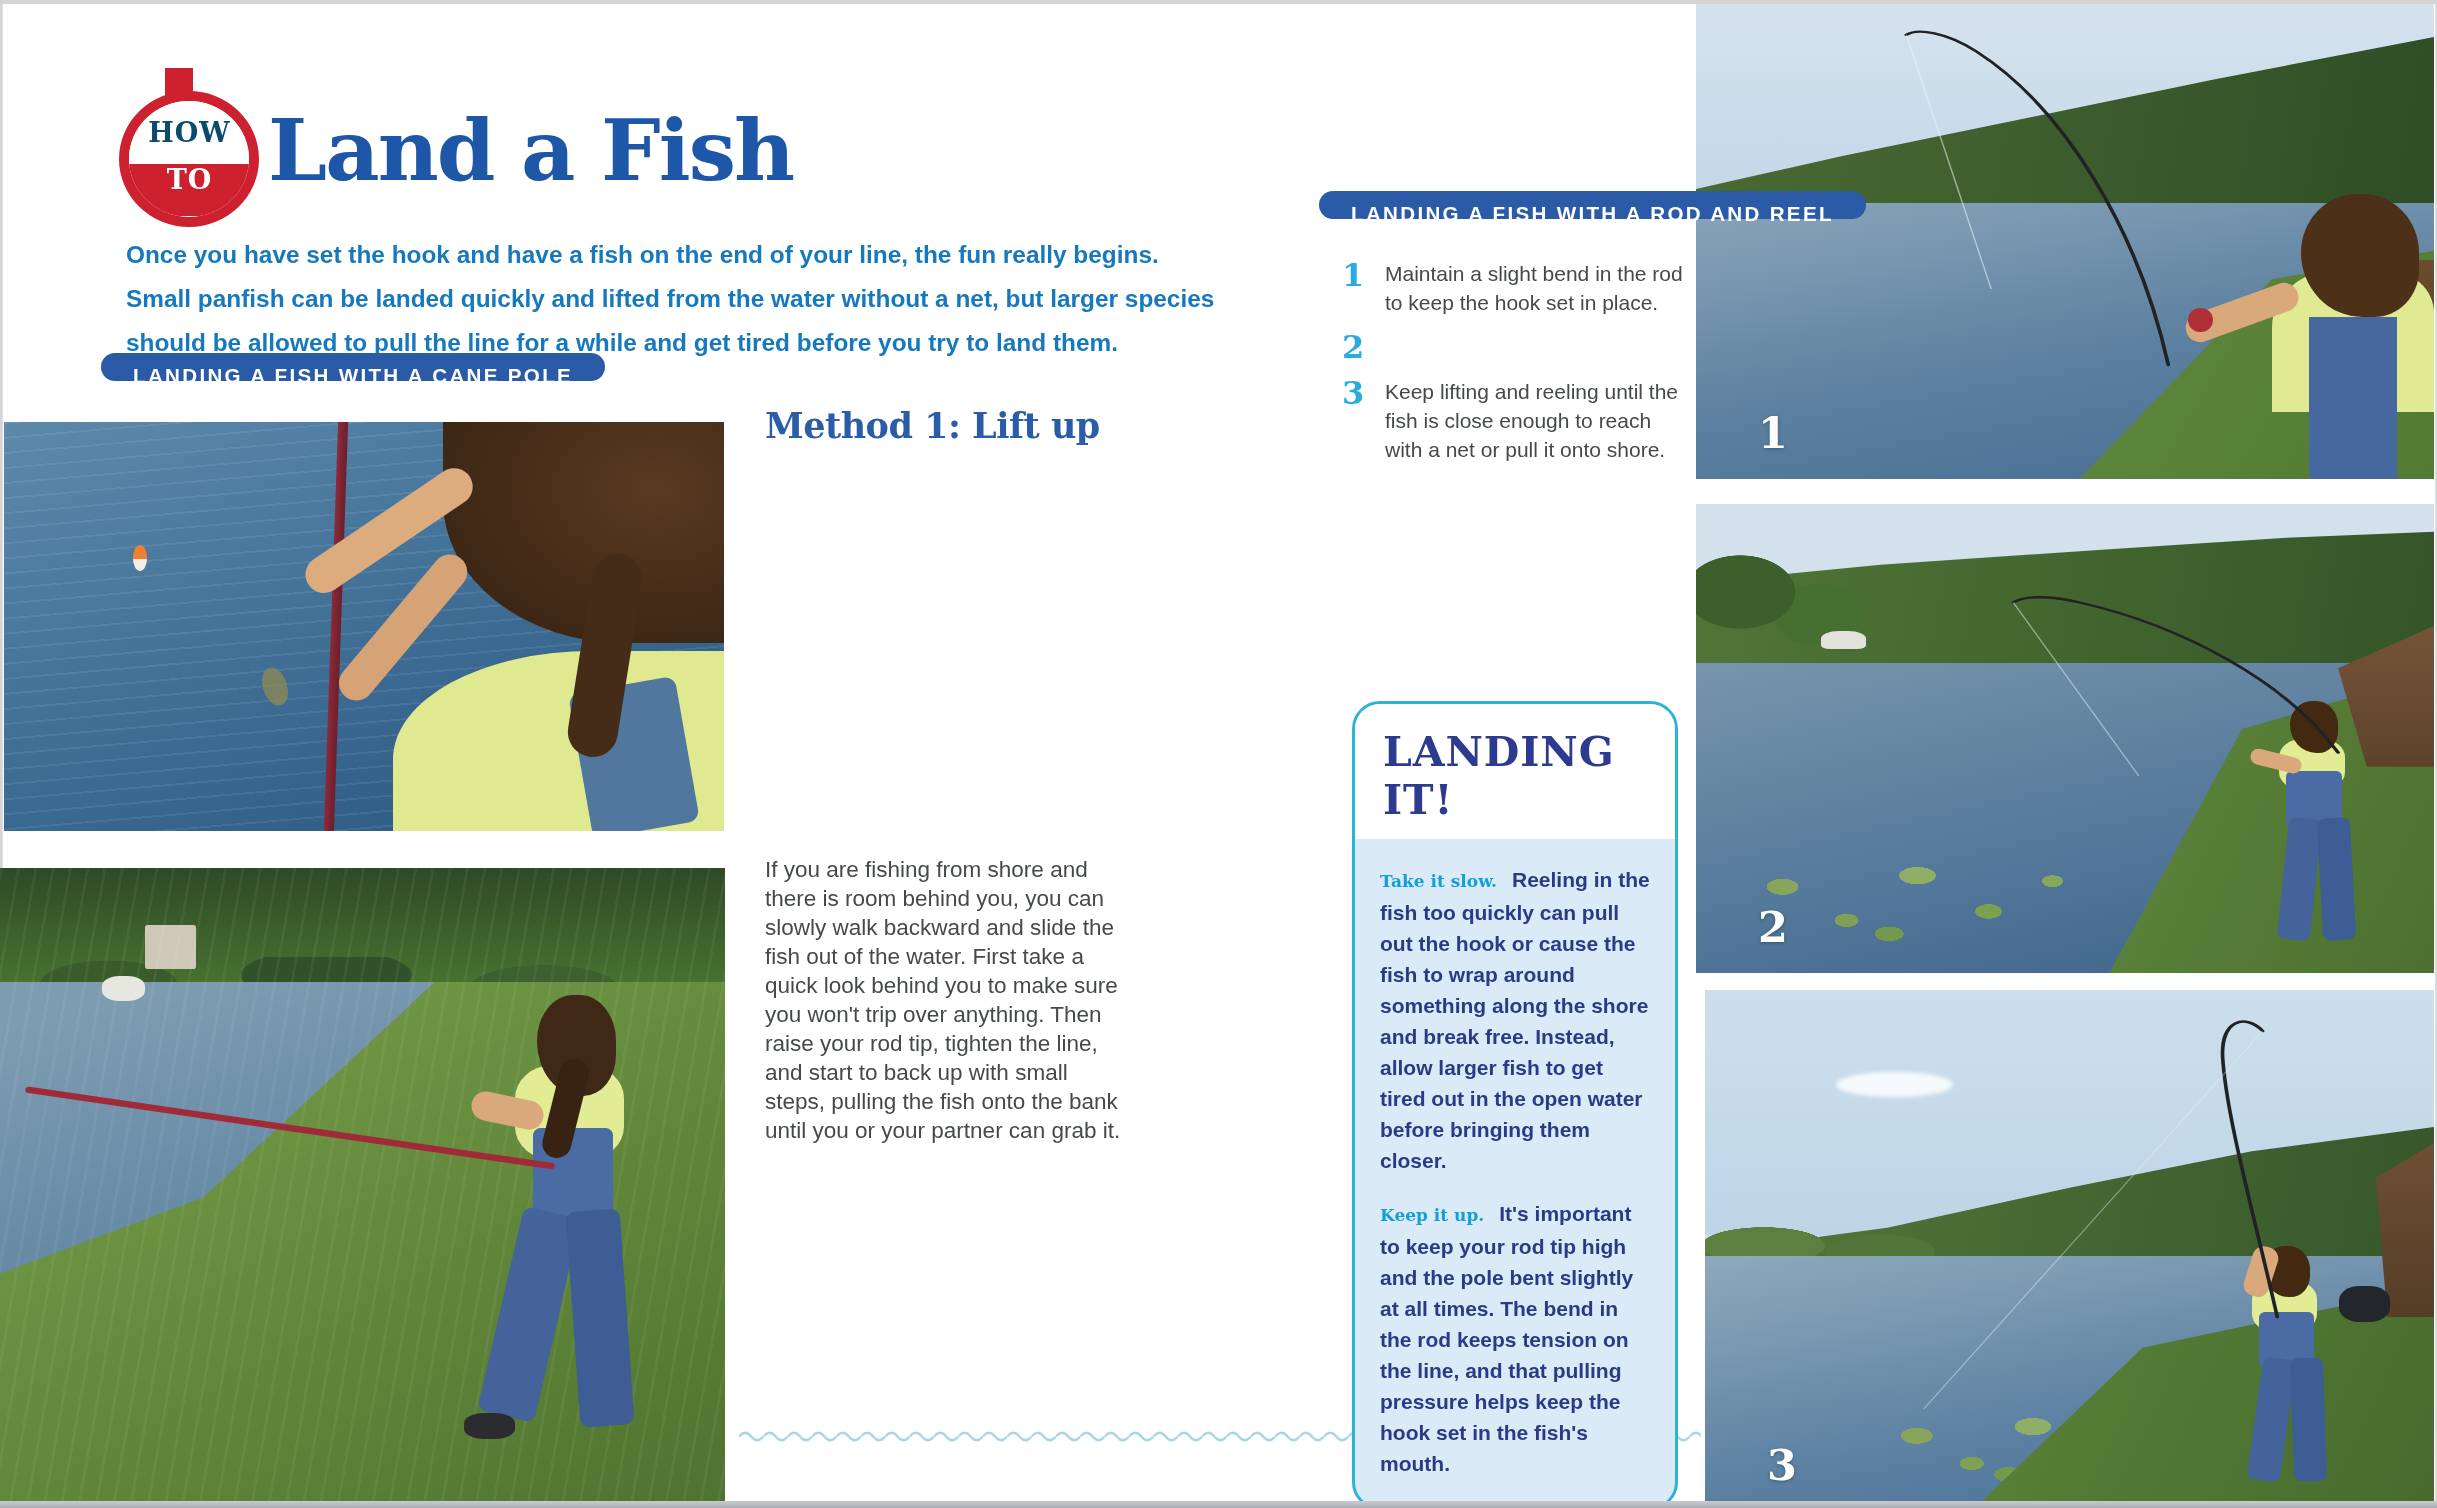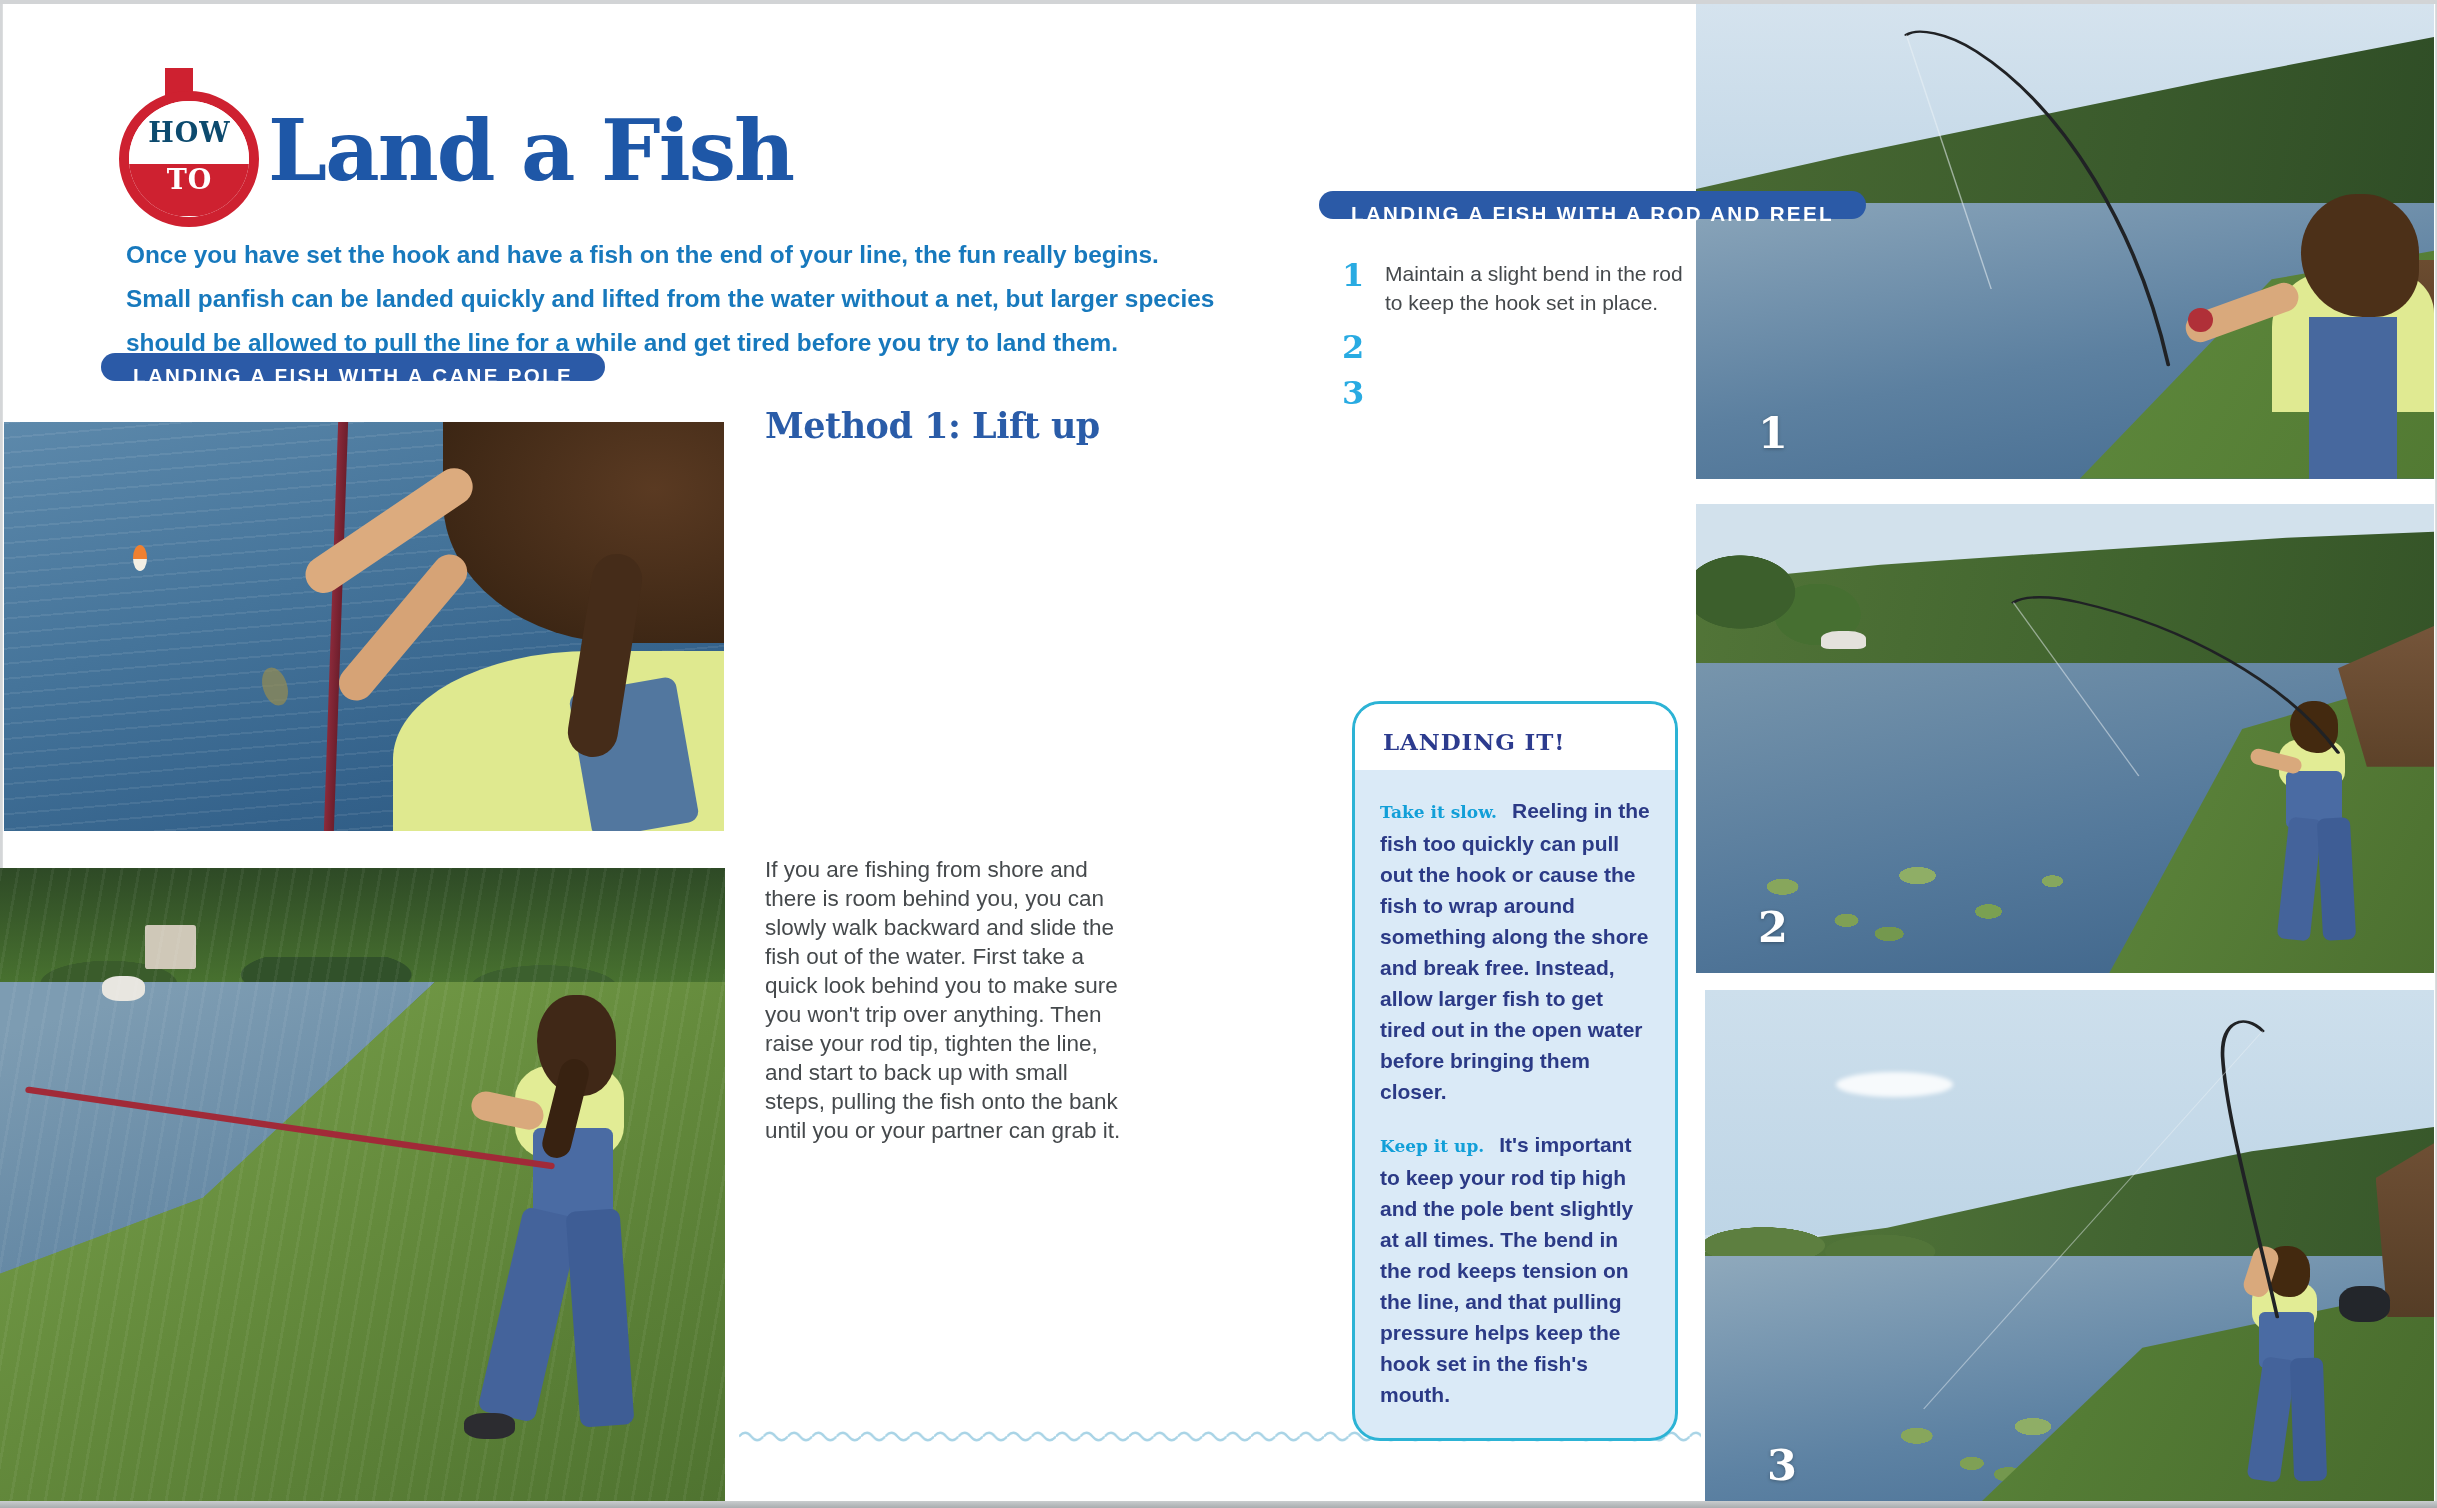--- a/index.html
+++ b/index.html
@@ -43,21 +43,21 @@
   .steps{left:1342px;top:259px;width:356px;}
   .step{display:flex;gap:15px;margin-bottom:14px;}
   .step-num{width:28px;font-family:"DejaVu Serif",serif;font-weight:bold;font-size:32px;line-height:32px;
             color:#29abe2;flex:0 0 28px;}
   .step-text{width:309px;font-size:21px;line-height:29px;color:#45494c;}
 
   
   .callout{left:1352px;top:701px;width:326px;border:3.8px solid #2cb3d5;border-radius:28px;background:#daeaf7;
            overflow:hidden;box-sizing:border-box;}
   .callout-head{background:#ffffff;padding:24.4px 28px 15px 28px;}
-  .callout-title{font-family:"DejaVu Serif",serif;font-weight:bold;font-size:23px;color:#2c3b8e;letter-spacing:0.9px;}
+  .callout-title{font-family:"DejaVu Serif",serif;font-weight:bold;font-size:41px;color:#2c3b8e;letter-spacing:0.9px;}
   .callout-body{padding:24.4px 25px 24.4px 25px;}
   .tip{font-weight:bold;font-size:21px;line-height:31px;color:#2b3a86;margin:0 0 22.5px 0;}
   .tip:last-child{margin-bottom:3.8px;}
   .tip-lead{font-family:"DejaVu Serif",serif;font-weight:bold;font-size:17px;color:#129fd8;padding-right:15px;}
 
   
   .wave{left:739px;top:1429px;}
 
   
   .photo{overflow:hidden;}
@@ -263,20 +263,21 @@
   <div class="abs steps">
     <div class="step">
       <div class="step-num">1</div>
       <div class="step-text">Maintain a slight bend in the rod to keep the hook set in place.</div>
     </div>
     <div class="step">
       <div class="step-num">2</div>
     </div>
     <div class="step">
       <div class="step-num">3</div>
+      <div class="step-text">Keep lifting and reeling until the fish is close enough to reach with a net or pull it onto shore.</div>
     </div>
   </div>
 
   <div class="abs callout">
     <div class="callout-head">
       <span class="callout-title">LANDING IT!</span>
     </div>
     <div class="callout-body">
       <p class="tip"><span class="tip-lead">Take it slow.</span><span>Reeling in the fish too quickly can pull out the hook or cause the fish to wrap around something along the shore and break free. Instead, allow larger fish to get tired out in the open water before bringing them closer.</span></p>
       <p class="tip"><span class="tip-lead">Keep it up.</span><span>It's important to keep your rod tip high and the pole bent slightly at all times. The bend in the rod keeps tension on the line, and that pulling pressure helps keep the hook set in the fish's mouth.</span></p>

